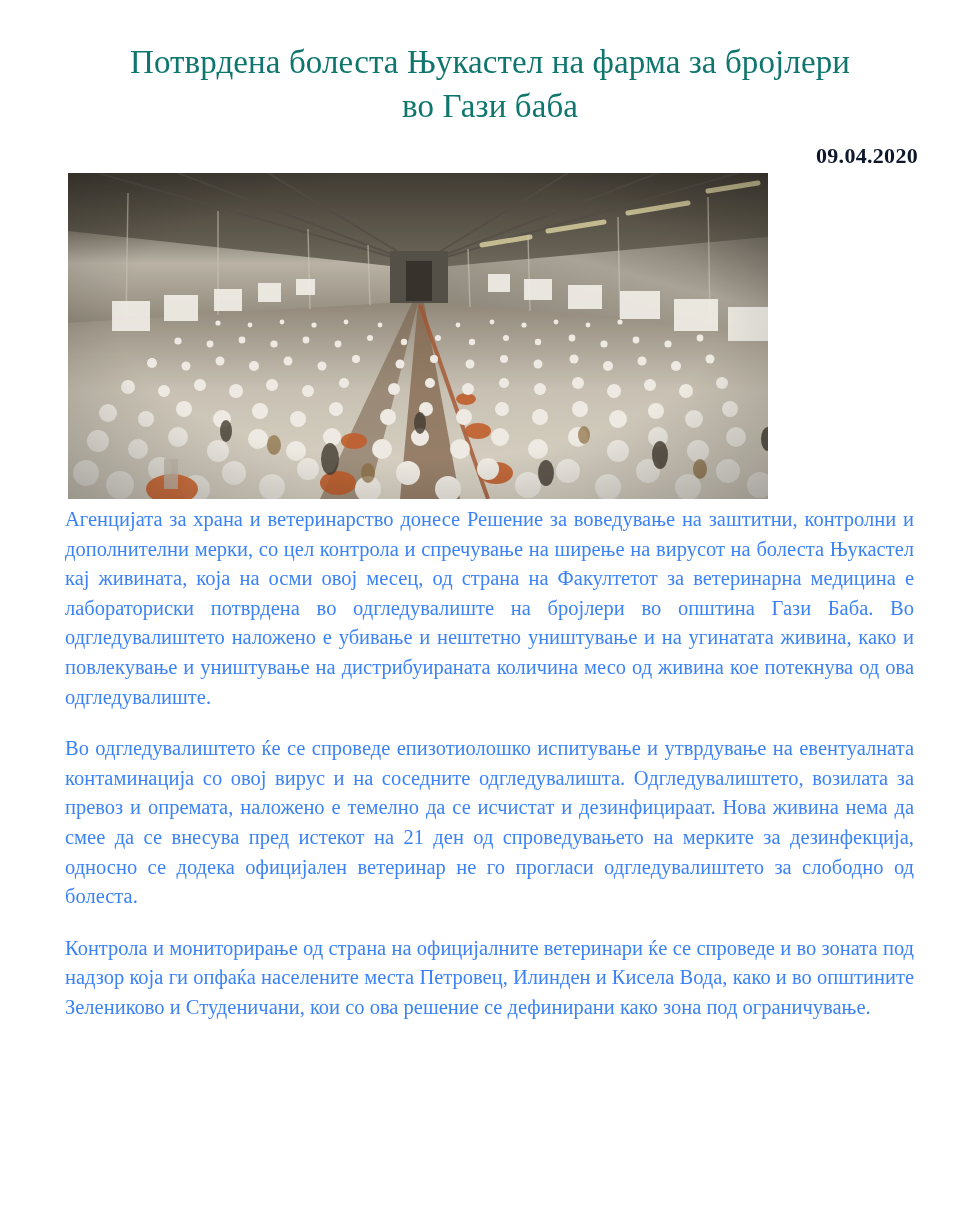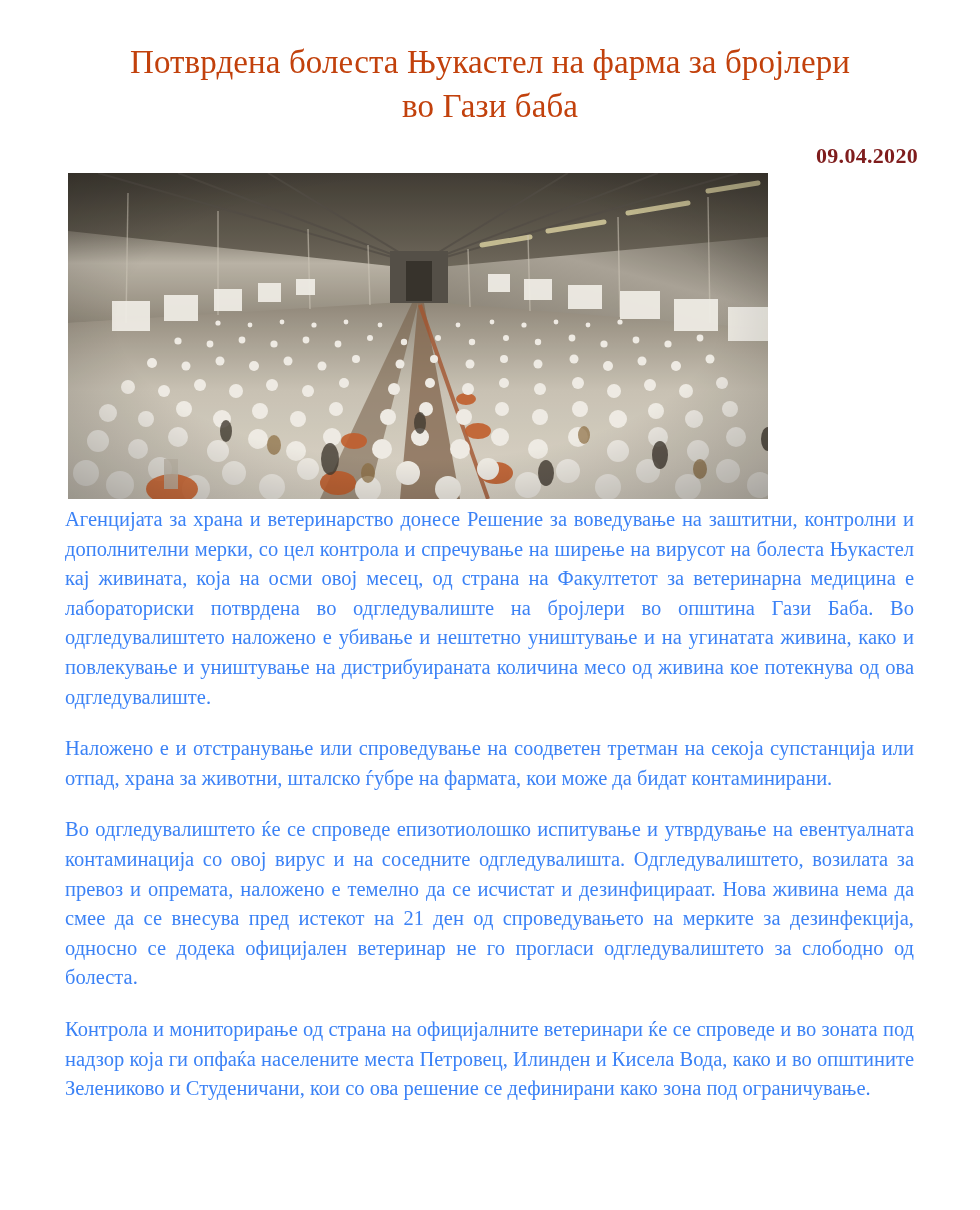--- a/index.html
+++ b/index.html
@@ -29,34 +29,34 @@
   .article-title {
     position: absolute;
     left: 60px;
     top: 18px;
     width: 860px;
     text-align: center;
     font-family: "Liberation Serif", "DejaVu Serif", serif;
     font-size: 33px;
     line-height: 44px;
     font-weight: 400;
-    color: #c2410c;
+    color: #0f766e;
     letter-spacing: 0.1px;
     white-space: pre-line;
   }
 
   
   .article-date {
     position: absolute;
     right: 62px;
     top: 143px;
     font-family: "Liberation Serif", "DejaVu Serif", serif;
     font-size: 22px;
     font-weight: bold;
-    color: #7f1d1d;
+    color: #0f172a;
     letter-spacing: 0.3px;
   }
 
   
   .photo-frame {
     position: absolute;
     left: 68px;
     top: 173px;
     width: 700px;
     height: 326px;
@@ -323,18 +323,17 @@
       <ellipse cx="104" cy="316" rx="26" ry="15" fill="#d95f22" opacity="0.85"></ellipse>
       <rect x="96" y="286" width="14" height="30" fill="#c9c2b3" opacity="0.8"></rect>
 
       <rect x="0" y="0" width="700" height="326" fill="url(#vign)"></rect>
       <rect x="0" y="0" width="700" height="326" fill="#b9b09c" opacity="0.06"></rect>
     </svg>
   </div>
 
   <div class="article-body">
     <p>Агенцијата за храна и ветеринарство донесе Решение за  воведување на заштитни, контролни и дополнителни мерки, со цел контрола и спречување на ширење на вирусот на болеста Њукастел кај живината, која на осми овој месец, од страна на Факултетот за ветеринарна медицина е лабораториски потврдена во одгледувалиште на бројлери во општина Гази Баба. Во одгледувалиштето наложено е убивање и нештетно уништување и на угинатата живина, како и повлекување и уништување на дистрибуираната количина месо од живина кое потекнува од ова  одгледувалиште.</p>
-    <p>Наложено е и отстранување или спроведување на соодветен третман на секоја супстанција или отпад, храна за животни, шталско ѓубре на фармата, кои може да бидат контаминирани.</p>
     <p>Во одгледувалиштето ќе се спроведе епизотиолошко испитување и утврдување на евентуалната контаминација со овој вирус и на соседните одгледувалишта. Одгледувалиштето, возилата за превоз и опремата, наложено е темелно да се исчистат и дезинфицираат. Нова живина нема да смее да се внесува пред истекот на 21 ден од спроведувањето на мерките за дезинфекција, односно се додека официјален ветеринар не го прогласи одгледувалиштето за слободно од болеста.</p>
     <p>Контрола и мониторирање од страна на официјалните ветеринари ќе се спроведе и во зоната под надзор која ги опфаќа населените места Петровец, Илинден и Кисела Вода, како и во општините Зелениково и Студеничани, кои со ова решение се дефинирани како зона под ограничување.</p>
   </div>
 
 </div>
 
 </body></html>

